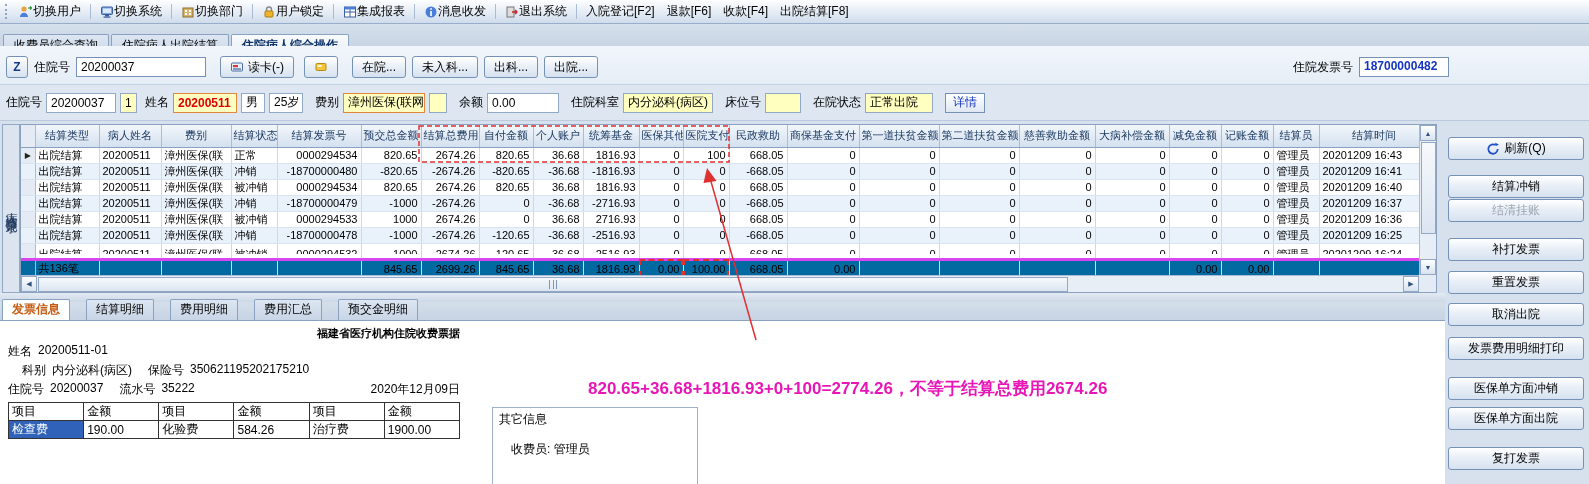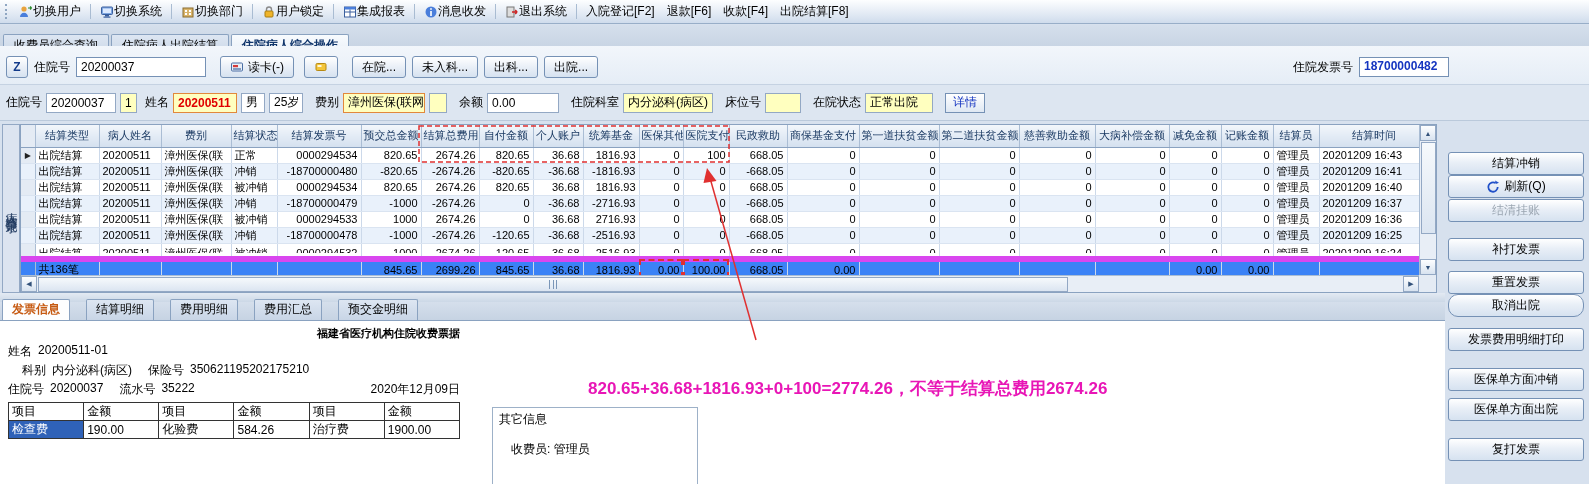--- a/index.html
+++ b/index.html
@@ -55,21 +55,21 @@
              background:#edf2f8;overflow:hidden}
   table.grid{border-collapse:collapse;table-layout:fixed;width:1394px;font-size:11px}
   .grid th{height:22px;background:linear-gradient(#f2f6fb,#d4e0ef);border-right:1px solid #aabdd4;
            border-bottom:1px solid #8aa2c0;font-weight:normal;color:#1b3a63;padding:0 2px;white-space:nowrap;overflow:hidden}
   .grid td{height:16px;background:#fff;border-right:1px solid #ccd9ea;border-bottom:1px solid #dae4f1;
            padding:0 3px;white-space:nowrap;overflow:hidden}
   .grid tr.alt td{background:#e9f1fb}
   .grid td.num{text-align:right}
   .grid th.marker,.grid td.marker{background:#e4ebf4;border-right:1px solid #aabdd4;text-align:center;
            font-size:8px;color:#222;padding:0}
-  .grid tr.summary td{background:#3b82f6;border-top:6px solid #d946ef;border-bottom:1px solid #8aa2c0;height:18px}
+  .grid tr.summary td{background:#0369a1;border-top:3px solid #d946ef;border-bottom:1px solid #8aa2c0;height:18px}
   .grid tr.summary td.dash-red{outline:2px dashed #e03030;outline-offset:-2px}
   .cellclip{height:7px;overflow:hidden;line-height:15px}
 
   .hscroll{position:absolute;left:0;right:17px;bottom:0;height:17px;background:#e8eef6;border-top:1px solid #aabdd4;
            display:flex;align-items:center}
   .vscroll{position:absolute;top:0;right:0;bottom:17px;width:17px;background:#e8eef6;border-left:1px solid #aabdd4;
            display:flex;flex-direction:column;align-items:center}
   .sbtn{width:16px;height:16px;border:1px solid #93a8c4;background:linear-gradient(#fdfeff,#d8e3f0);
         display:flex;align-items:center;justify-content:center;font-size:7px;color:#33527a;flex:none}
   .sbtn.right{margin-left:auto}
@@ -654,42 +654,42 @@
       <div class="other-box">
         <div>其它信息</div>
         <div class="other-cashier">收费员: 管理员</div>
       </div>
 
       <div class="annotation" style="color: rgb(232, 22, 182);">820.65+36.68+1816.93+0+100=2774.26，不等于结算总费用2674.26</div>
     </div>
   </div>
 
   <div class="right-col">
+      <button class="rbtn" style="margin-top: 0px;">
+        <span class="ricon">
+          <svg viewBox="0 0 14 14">
+            <path d="M11.7 7A4.7 4.7 0 1 1 9.6 3.1" fill="none" stroke="#2050c8" stroke-width="1.8"></path>
+            <path d="M9.1 0.6l0.7 3.5 3.2-1.3z" fill="#2050c8"></path>
+          </svg>
+        </span>
+        <span>刷新(Q)</span>
+      </button>
       <button class="rbtn" style="margin-top: 15px;">
         <span>结算冲销</span>
       </button>
-      <button class="rbtn" style="margin-top: 0px;">
-        <span class="ricon">
-          <svg viewBox="0 0 14 14">
-            <path d="M11.7 7A4.7 4.7 0 1 1 9.6 3.1" fill="none" stroke="#2050c8" stroke-width="1.8"></path>
-            <path d="M9.1 0.6l0.7 3.5 3.2-1.3z" fill="#2050c8"></path>
-          </svg>
-        </span>
-        <span>刷新(Q)</span>
-      </button>
       <button class="rbtn disabled" disabled="" style="margin-top: 1px;">
         <span>结清挂账</span>
       </button>
       <button class="rbtn" style="margin-top: 16px;">
         <span>补打发票</span>
       </button>
       <button class="rbtn" style="margin-top: 10px;">
         <span>重置发票</span>
       </button>
-      <button class="rbtn" style=" border-radius: 10px;">
+      <button class="rbtn" style="margin-top: 9px;">
         <span>取消出院</span>
       </button>
       <button class="rbtn" style="margin-top: 11px;">
         <span>发票费用明细打印</span>
       </button>
       <button class="rbtn" style="margin-top: 17px;">
         <span>医保单方面冲销</span>
       </button>
       <button class="rbtn" style="margin-top: 7px;">
         <span>医保单方面出院</span>

